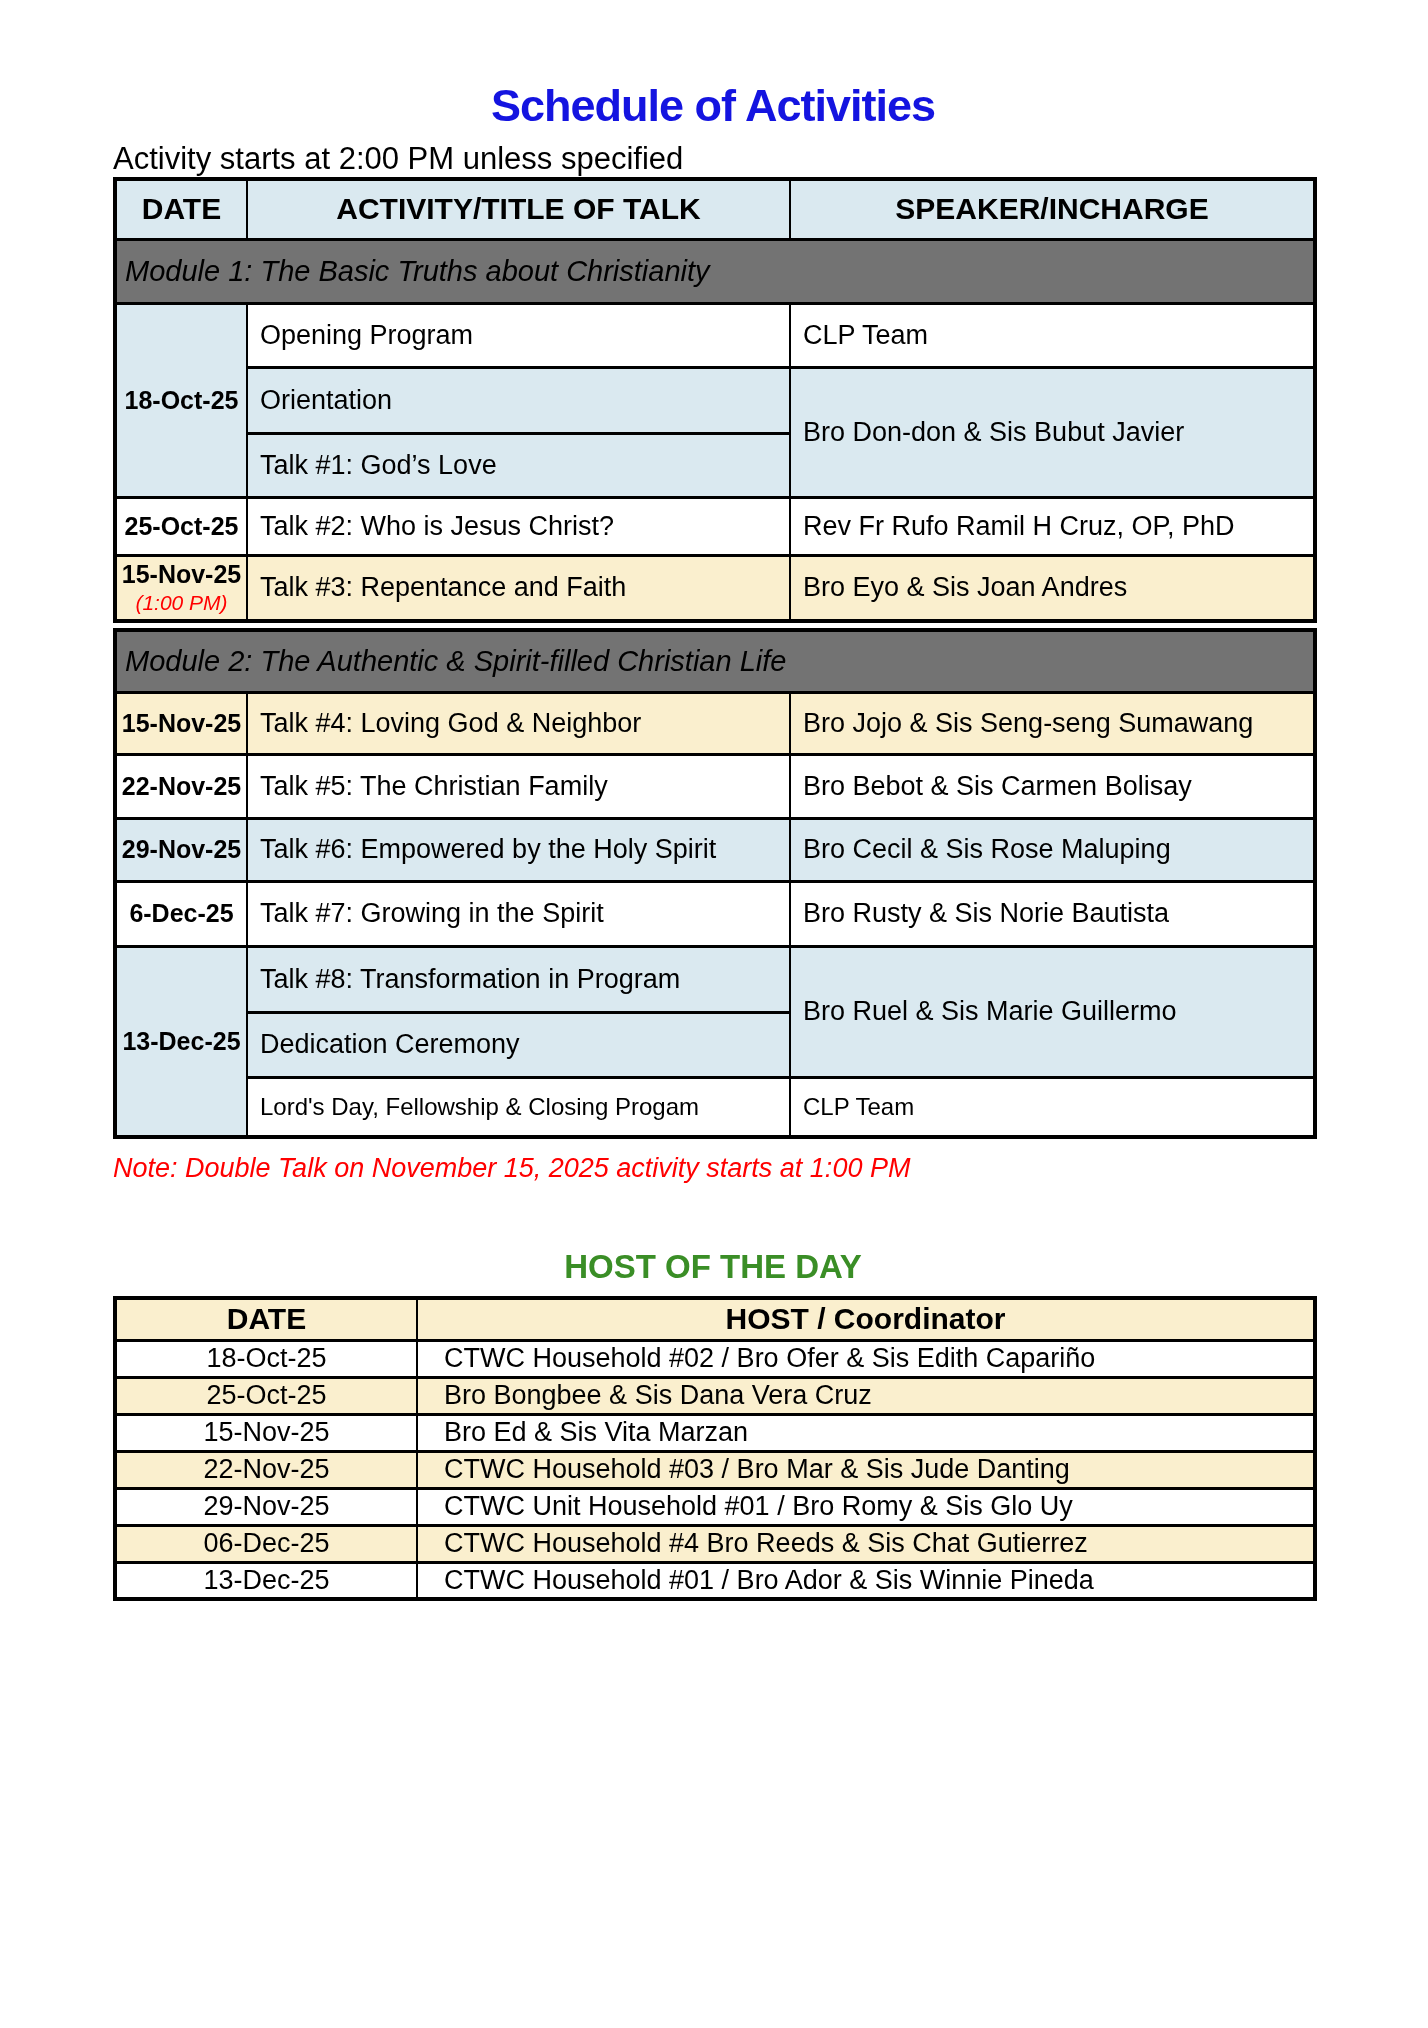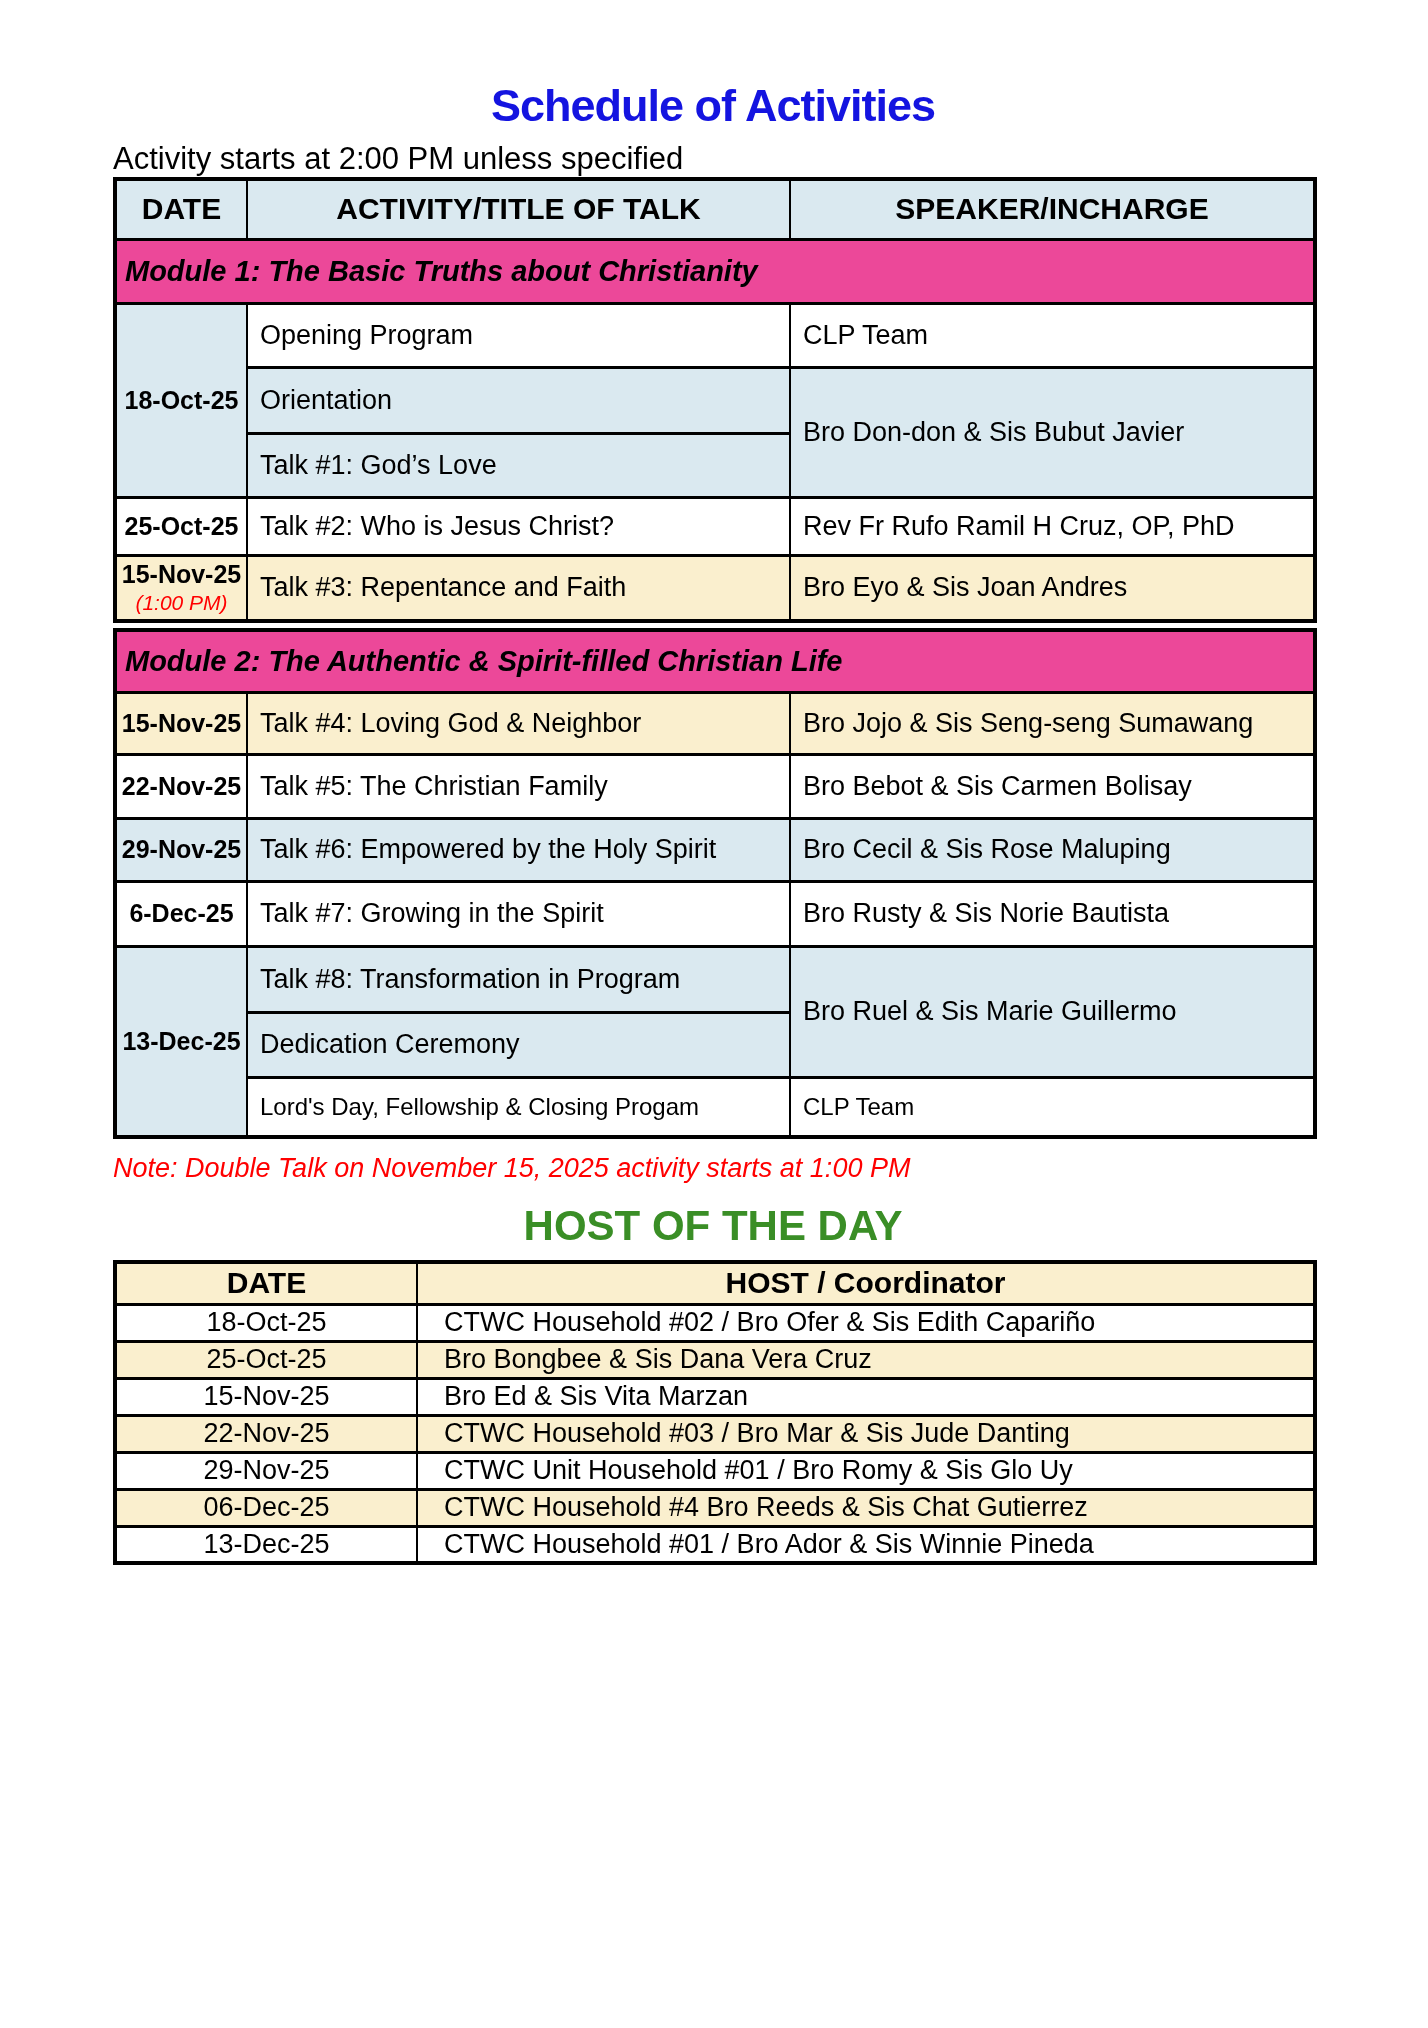--- a/index.html
+++ b/index.html
@@ -65,24 +65,24 @@
   tr.r-mod2  { height: 62px; }
   tr.r-talk4 { height: 62px; }
   tr.r-talk5 { height: 64px; }
   tr.r-talk6 { height: 63px; }
   tr.r-talk7 { height: 65px; }
   tr.r-talk8 { height: 66px; }
   tr.r-ded   { height: 65px; }
   tr.r-lords { height: 60px; }
   td.module-cell {
     font-size: 29px;
-    font-weight: bold;
+    font-weight: normal;
     font-style: italic;
     padding-left: 8px;
-    background: #ec4899;
+    background: #737373;
   }
   td.date {
     text-align: center;
     font-weight: bold;
     font-size: 25px;
     padding: 0 2px;
   }
   td.act, td.spk {
     font-weight: normal;
     font-size: 27px;
@@ -101,24 +101,24 @@
     font-style: italic;
     margin-top: 2px;
   }
   .footnote {
     margin-top: 14px;
     font-size: 27px;
     font-style: italic;
     color: var(--note-red, #ff0000);
   }
   .host-title {
-    margin-top: 18px;
+    margin-top: 64px;
     margin-bottom: 10px;
     text-align: center;
-    font-size: 42px;
+    font-size: 33px;
     font-weight: bold;
     color: var(--section-green, #3a8e26);
   }
   table.host th, table.host td {
     border-style: solid;
     border-color: var(--border-black, #000);
     border-width: 3px 2px;
     overflow: hidden;
   }
   table.host th {

